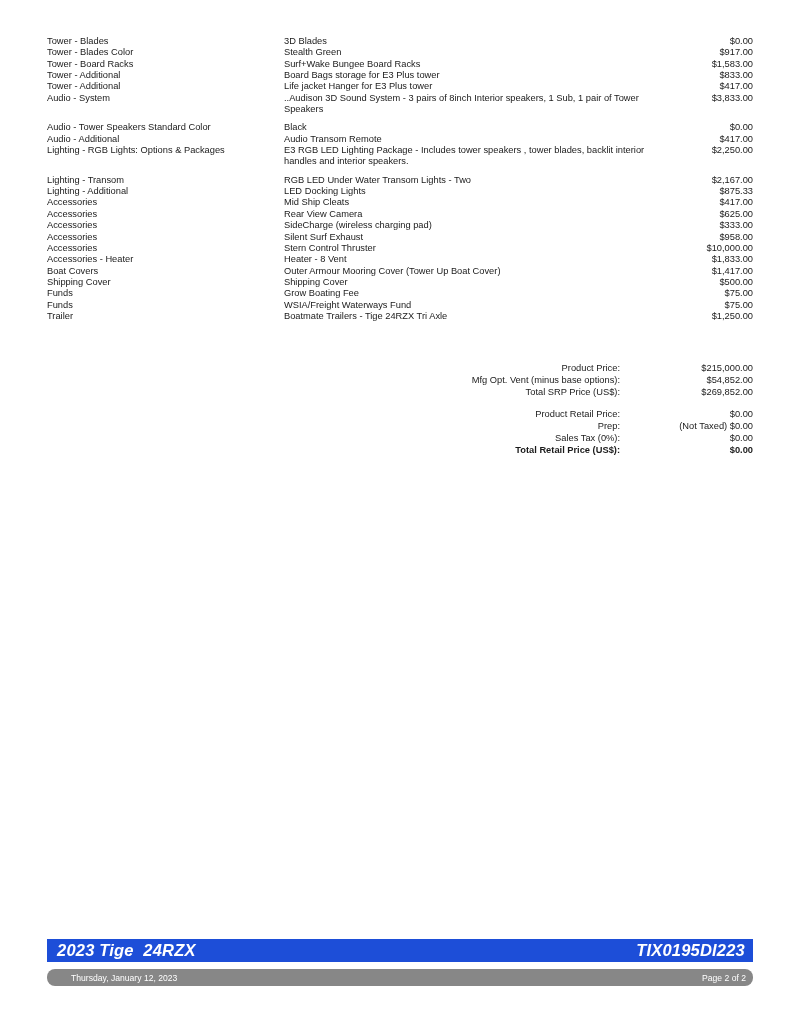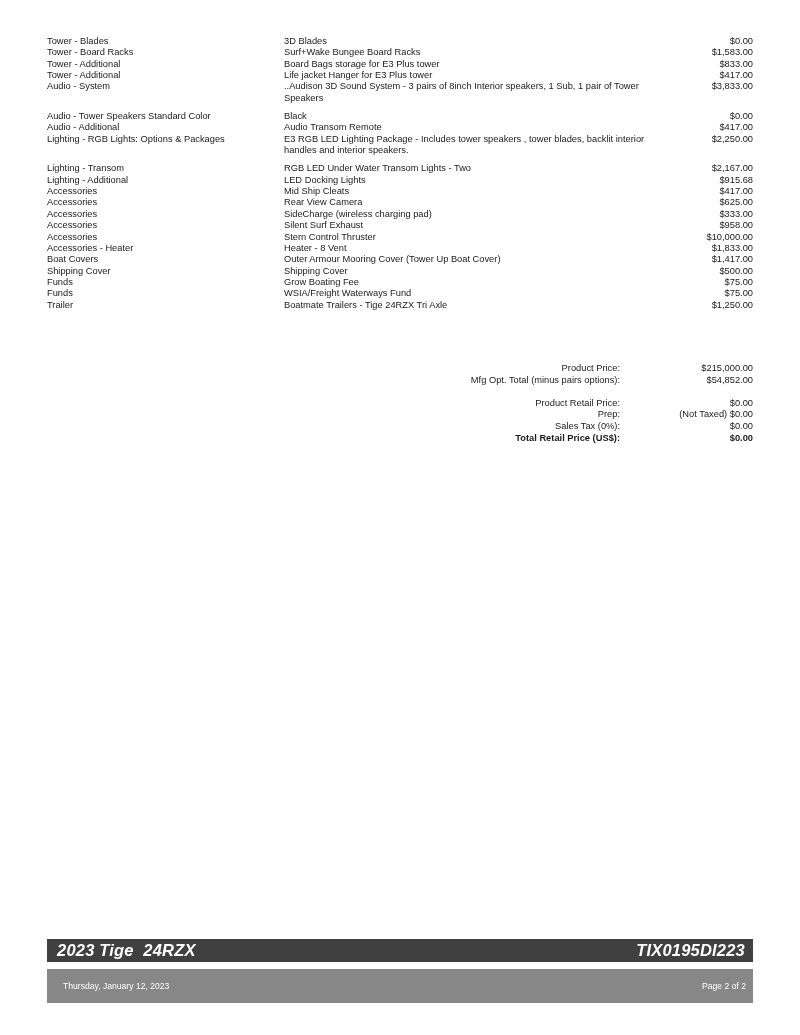--- a/index.html
+++ b/index.html
@@ -101,47 +101,53 @@
     font-size: 16.5px;
     letter-spacing: 0.2px;
     white-space: pre;
   }
 
   .footer-sub {
     position: absolute;
     left: 47px;
     top: 969px;
     width: 706px;
-    height: 34px;
+    height: 17px;
     background: #878787;
     display: flex;
     align-items: center;
     justify-content: space-between;
     box-sizing: border-box;
-    padding: 0 7px 0 16px;
+    padding: 0 7px 0 24px;
+    border-radius: 8px;
   }
   .footer-sub .f-text {
     color: #ffffff;
     font-size: 8.6px;
     white-space: pre;
   }
 </style>
 </head>
 <body>
 
 <div id="page">
 
   <table class="items">
     <tbody>
         <tr>
           <td class="col-cat">Tower - Blades</td>
           <td class="col-desc">3D Blades</td>
           <td class="col-price">$0.00</td>
         </tr>
         <tr>
+          <td class="col-cat">Tower - Blades Color</td>
+          <td class="col-desc">Stealth Green</td>
+          <td class="col-price">$917.00</td>
+        </tr>
+        <tr>
           <td class="col-cat">Tower - Board Racks</td>
           <td class="col-desc">Surf+Wake Bungee Board Racks</td>
           <td class="col-price">$1,583.00</td>
         </tr>
         <tr>
           <td class="col-cat">Tower - Additional</td>
           <td class="col-desc">Board Bags storage for E3 Plus tower</td>
           <td class="col-price">$833.00</td>
         </tr>
         <tr>
@@ -176,21 +182,21 @@
           <td colspan="3"></td>
         </tr>
         <tr>
           <td class="col-cat">Lighting - Transom</td>
           <td class="col-desc">RGB LED Under Water Transom Lights - Two</td>
           <td class="col-price">$2,167.00</td>
         </tr>
         <tr>
           <td class="col-cat">Lighting - Additional</td>
           <td class="col-desc">LED Docking Lights</td>
-          <td class="col-price">$915.68</td>
+          <td class="col-price">$875.33</td>
         </tr>
         <tr>
           <td class="col-cat">Accessories</td>
           <td class="col-desc">Mid Ship Cleats</td>
           <td class="col-price">$417.00</td>
         </tr>
         <tr>
           <td class="col-cat">Accessories</td>
           <td class="col-desc">Rear View Camera</td>
           <td class="col-price">$625.00</td>
@@ -243,22 +249,26 @@
       </tbody>
   </table>
 
   <table class="totals">
     <tbody>
         <tr>
           <td class="t-label">Product Price:</td>
           <td class="t-value">$215,000.00</td>
         </tr>
         <tr>
-          <td class="t-label">Mfg Opt. Total (minus pairs options):</td>
+          <td class="t-label">Mfg Opt. Vent (minus base options):</td>
           <td class="t-value">$54,852.00</td>
+        </tr>
+        <tr>
+          <td class="t-label">Total SRP Price (US$):</td>
+          <td class="t-value">$269,852.00</td>
         </tr>
         <tr class="spacer">
           <td colspan="2"></td>
         </tr>
         <tr>
           <td class="t-label">Product Retail Price:</td>
           <td class="t-value">$0.00</td>
         </tr>
         <tr>
           <td class="t-label">Prep:</td>
@@ -268,21 +278,21 @@
           <td class="t-label">Sales Tax (0%):</td>
           <td class="t-value">$0.00</td>
         </tr>
         <tr class="bold">
           <td class="t-label">Total Retail Price (US$):</td>
           <td class="t-value">$0.00</td>
         </tr>
       </tbody>
   </table>
 
-  <div class="footer-main" style="background: #404040;">
+  <div class="footer-main" style="background: #1d4ed8;">
     <span class="f-text" style="color: rgb(255, 255, 255);">2023 Tige  24RZX</span>
     <span class="f-text" style="color: rgb(255, 255, 255);">TIX0195DI223</span>
   </div>
 
   <div class="footer-sub" style="background: rgb(135, 135, 135);">
     <span class="f-text" style="color: rgb(255, 255, 255);">Thursday, January 12, 2023</span>
     <span class="f-text" style="color: rgb(255, 255, 255);">Page 2 of 2</span>
   </div>
 
 </div>

